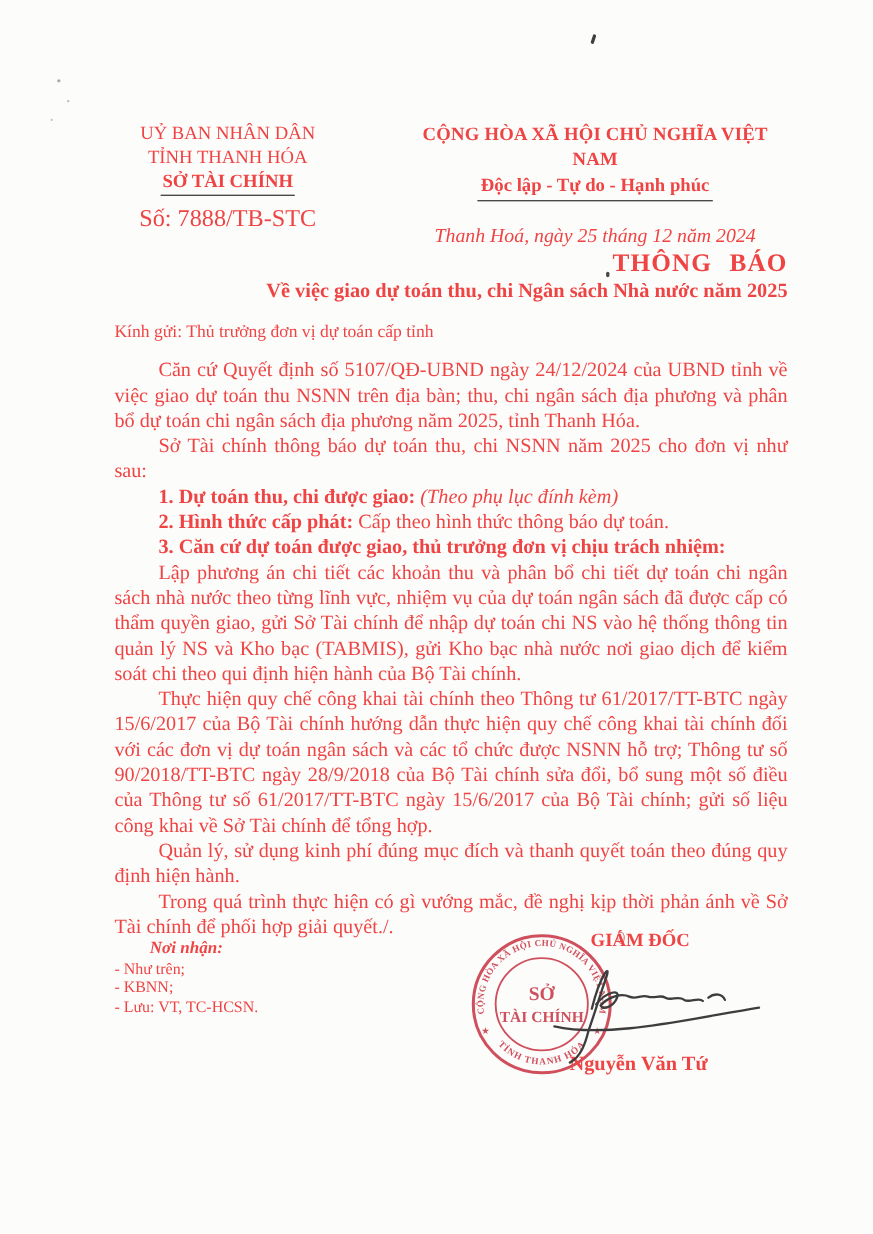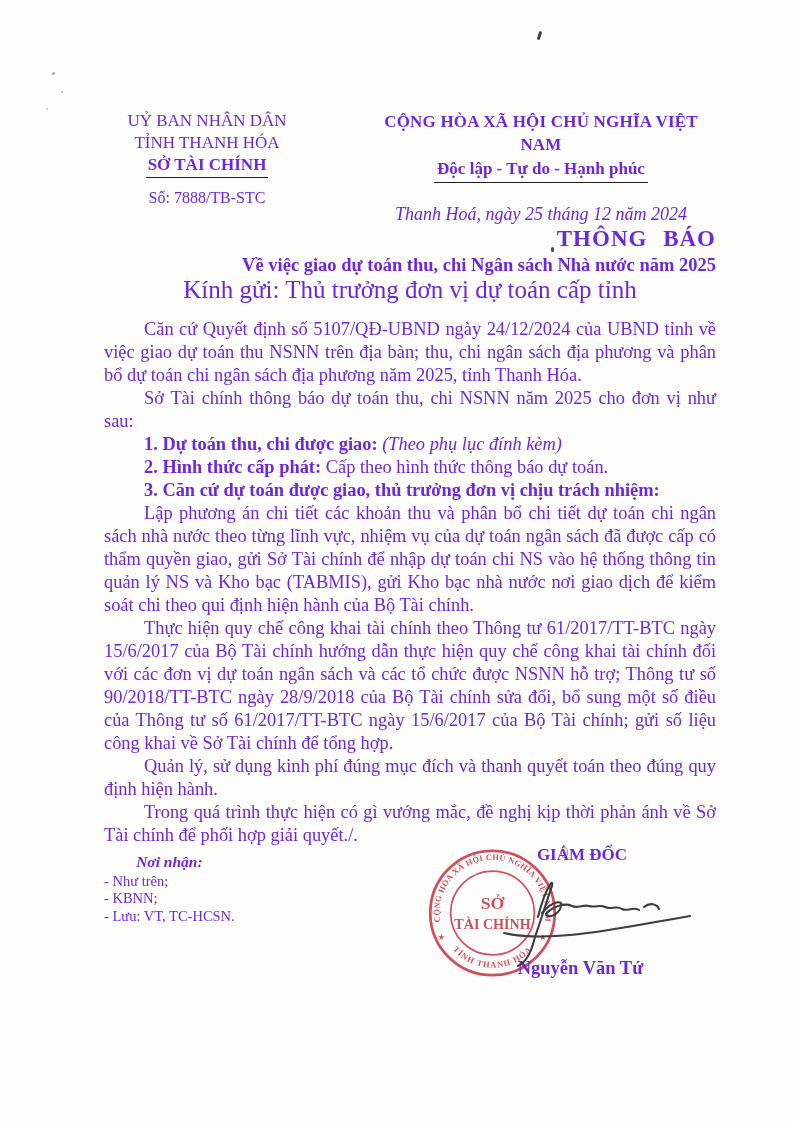--- a/index.html
+++ b/index.html
@@ -4,37 +4,37 @@
 <style>
   html,body{margin:0;padding:0;background:#e8e8e8;}
   .page{
     position:relative;
     width:794px;height:1122px;
     margin:0 auto;
     background:#fcfcfb;
     box-sizing:border-box;
     padding:110px 78px 0 104px;
     font-family:"Liberation Serif","DejaVu Serif",serif;
-    color:#6d28d9;
+    color:#ef4444;
     overflow:hidden;
   }
   
   .hdr{display:flex;align-items:flex-start;}
   .hdr-left{width:206px;text-align:center;font-size:17px;line-height:22px;}
   .hdr-left .org-name{font-weight:bold;display:inline-block;border-bottom:1.6px solid #1d1d1d;padding:0 2px 1px 2px;}
-  .doc-number{margin-top:9px;font-size:16px;}
+  .doc-number{margin-top:9px;font-size:22px;}
   .hdr-right{flex:1;text-align:center;padding-left:56px;font-size:17px;line-height:23px;}
   .nat-title{font-weight:bold;letter-spacing:.2px;}
   .nat-motto{font-weight:bold;display:inline-block;border-bottom:1.8px solid #1d1d1d;padding:0 3px 2px 3px;margin-top:1px;}
   .place-date{margin-top:20px;font-style:italic;font-size:18px;}
   
   .title-block{text-align:right;}
   .doc-type{font-size:23px;font-weight:bold;letter-spacing:1px;word-spacing:9px;}
   .doc-subject{font-size:18.5px;font-weight:bold;margin-top:3px;}
-  .salutation{text-align:center;font-size:25px;}
+  .salutation{text-align:left;margin-top:17px;font-size:16px;}
   
   .body-text{margin-top:14px;font-size:18.4px;line-height:23px;text-align:justify;}
   .body-text p{margin:0;text-indent:40px;font-family:Liberation Serif, serif;}
   .b{font-weight:bold;}
   .i{font-style:italic;}
   
   .footer{position:absolute;left:0;top:845px;width:794px;height:200px;}
   .recipients{position:absolute;left:104px;top:8px;font-size:14.5px;line-height:17.5px;}
   .recipients-label{font-weight:bold;font-style:italic;font-size:15.5px;margin-bottom:2px;text-align:center;}
   .recipients ul{list-style:none;margin:0;padding:0;}

